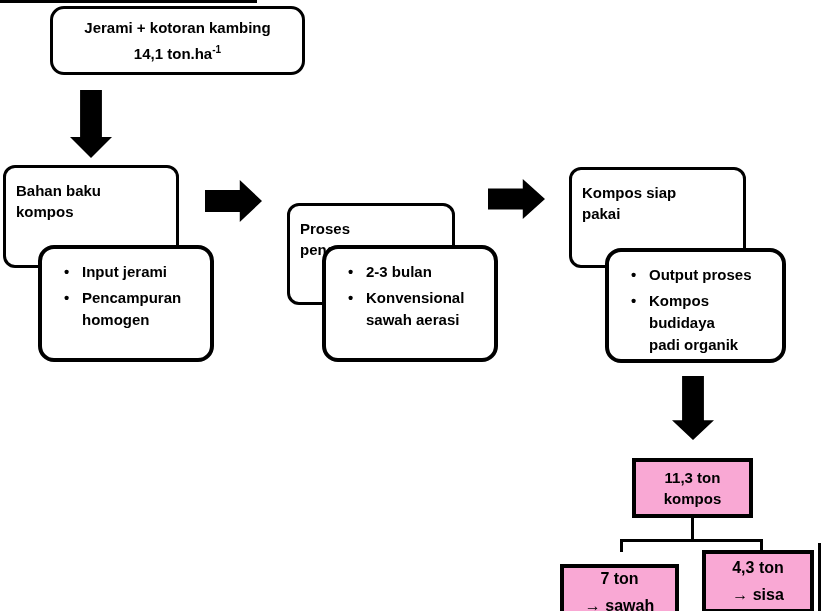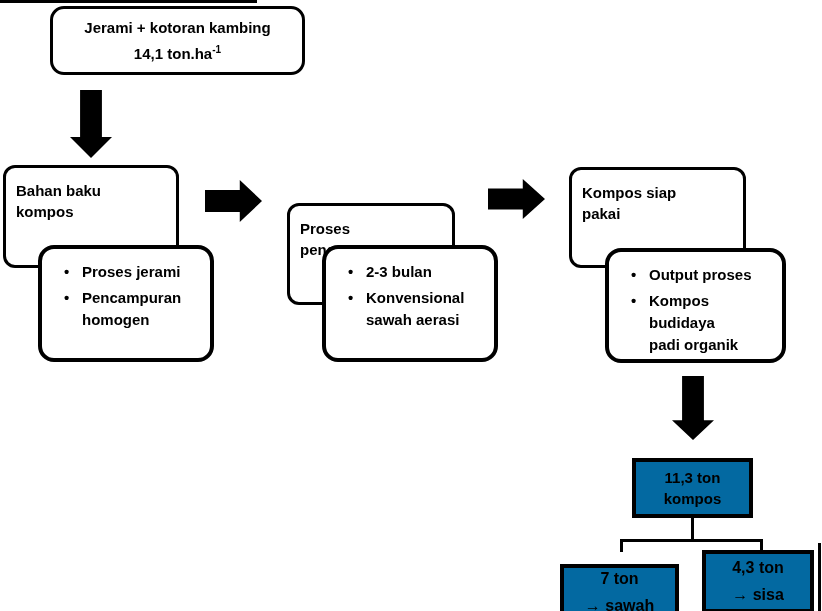--- a/index.html
+++ b/index.html
@@ -49,21 +49,21 @@
     background: #000;
     clip-path: polygon(24% 0, 76% 0, 76% 69%, 100% 69%, 50% 100%, 0 69%, 24% 69%);
   }
   .arrow-right {
     background: #000;
     clip-path: polygon(0 24%, 61% 24%, 61% 0, 100% 50%, 61% 100%, 61% 76%, 0 76%);
   }
 
   
   .rect-box {
-    border: 4px solid #000; background: #0369a1;
+    border: 4px solid #000; background: #f9a8d4;
     display: flex; flex-direction: column; align-items: center; justify-content: center;
     text-align: center;
   }
   .output-box { font-size: 15px; line-height: 21px; }
   .leaf-box { font-size: 16px; line-height: 20px; gap: 7px; }
 
   .line { background: #000; }
 </style>
 </head>
 <body>
@@ -79,21 +79,21 @@
 
   <div class="abs arrow-down" style="left:70px; top:90px; width:42px; height:68px;"></div>
 
   <div class="abs stage-main" style="left:3px; top:165px; width:176px; height:103px;">
     <div class="pre">Bahan baku
 kompos</div>
   </div>
   <div class="abs stage-sub" style="left:38px; top:245px; width:176px; height:117px;">
     <div class="bullet-item">
       <span class="bullet-dot">•</span>
-      <span class="pre">Proses jerami</span>
+      <span class="pre">Input jerami</span>
     </div>
     <div class="bullet-item">
       <span class="bullet-dot">•</span>
       <span class="pre">Pencampuran
 homogen</span>
     </div>
   </div>
 
   <div class="abs arrow-right" style="left:205px; top:180px; width:57px; height:42px;"></div>
 

